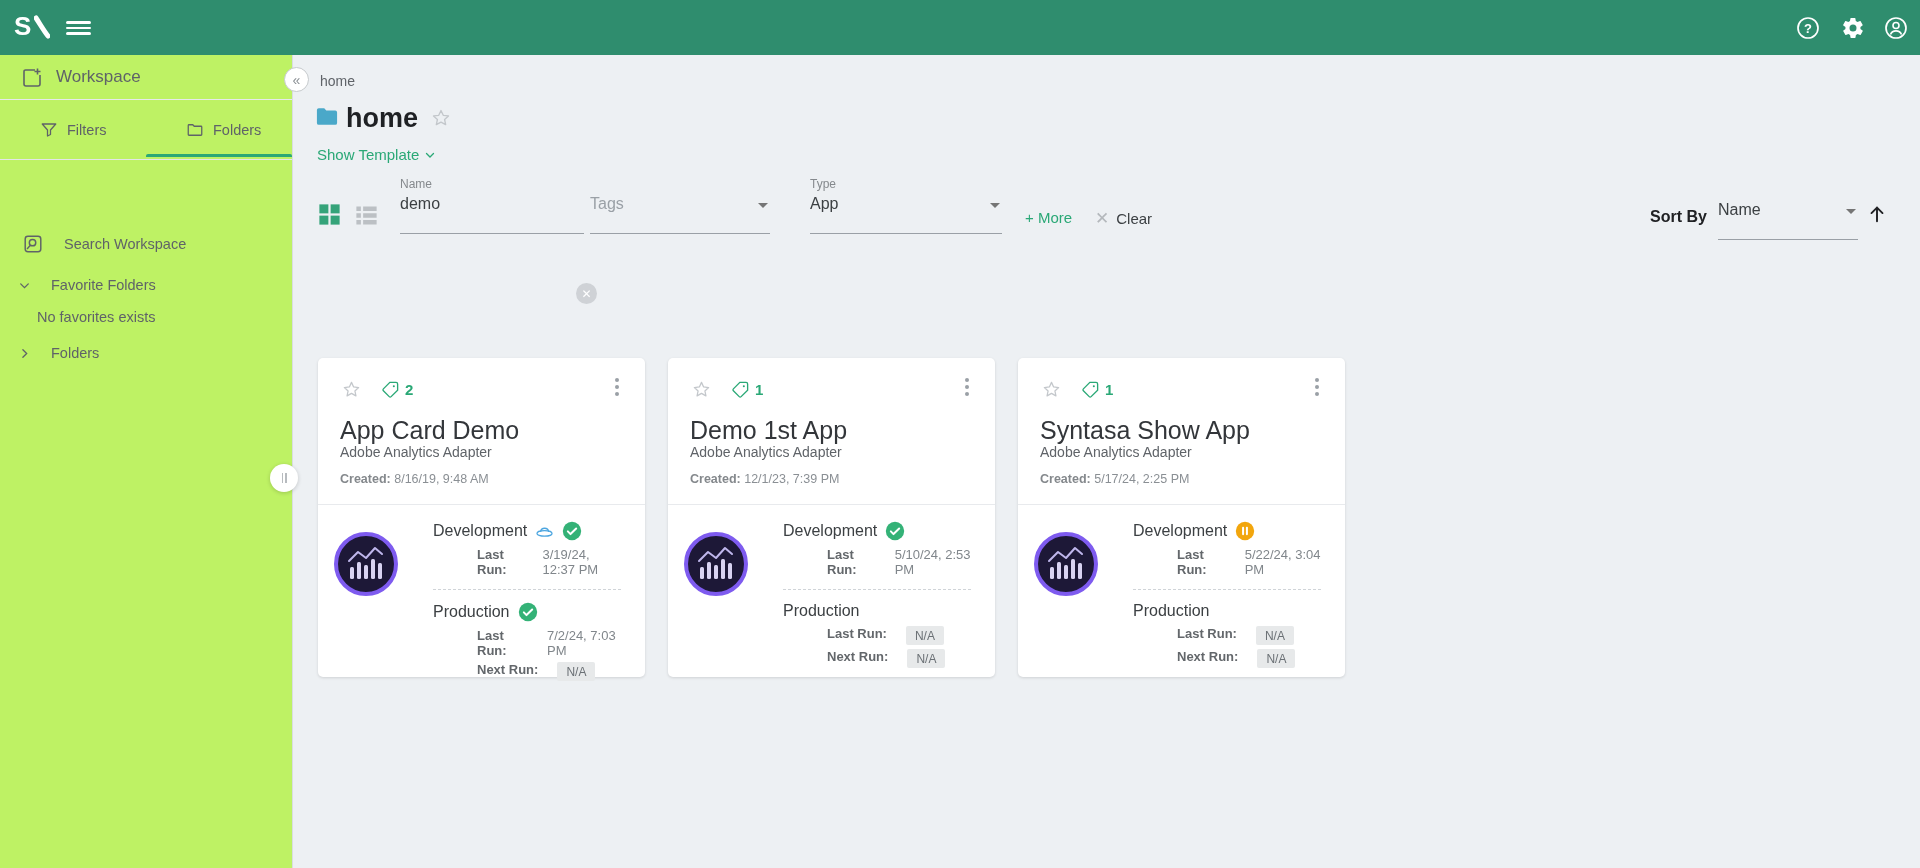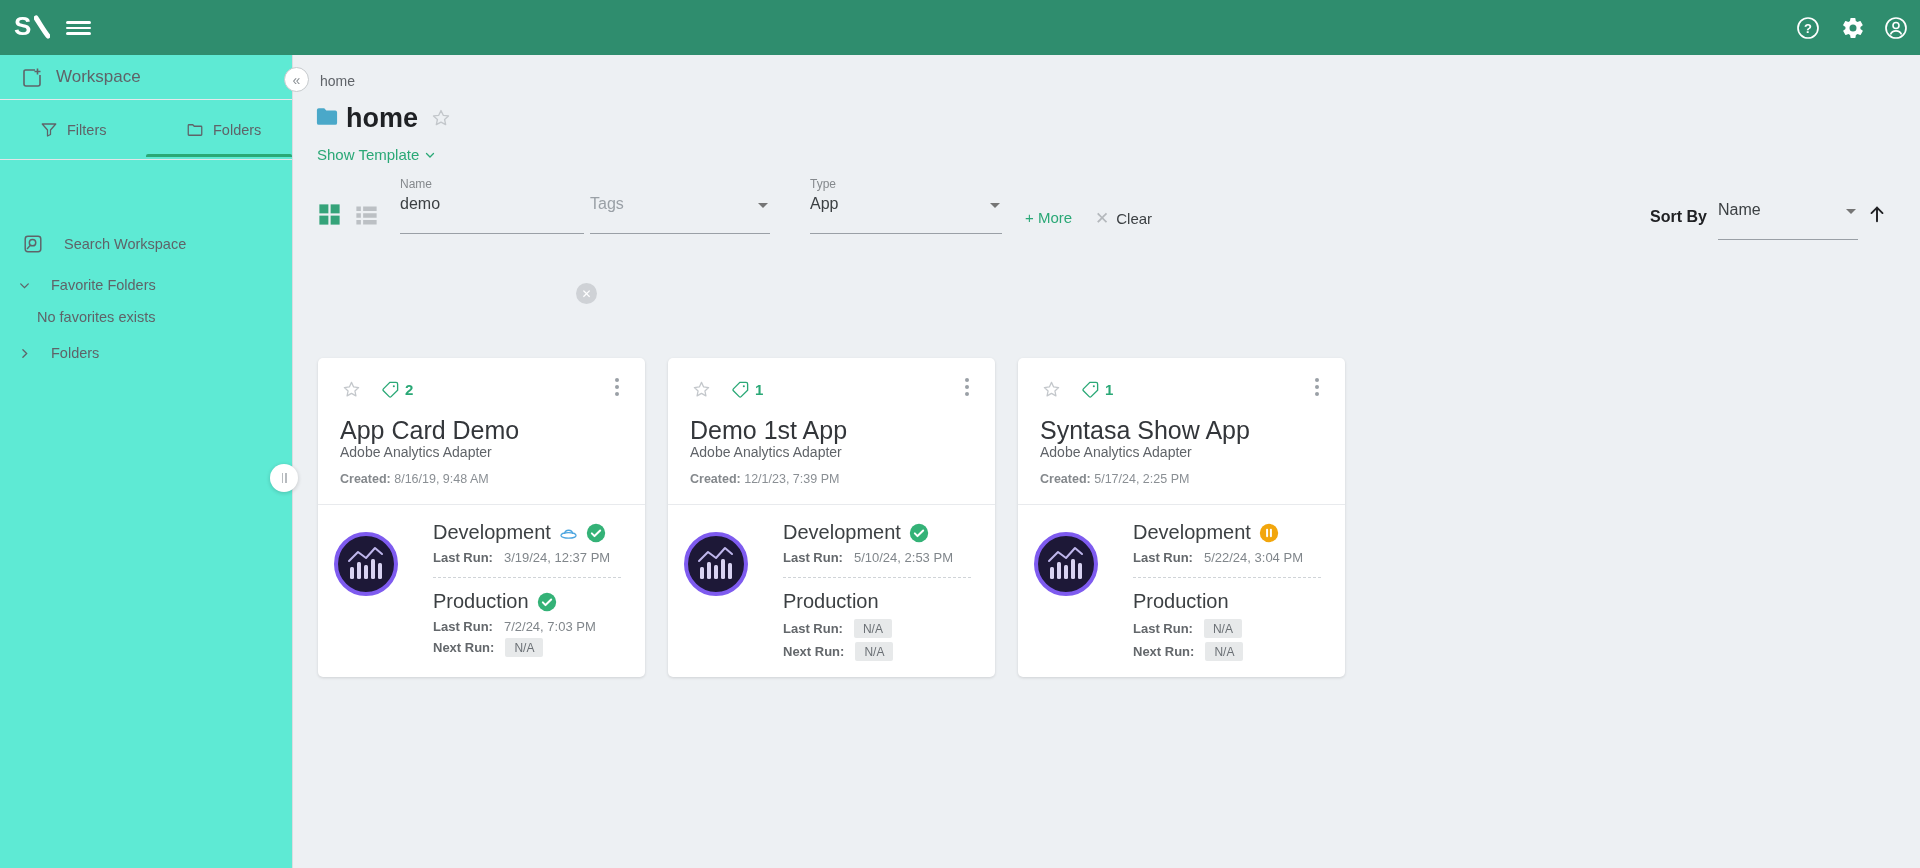--- a/index.html
+++ b/index.html
@@ -10,21 +10,21 @@
 
   
   .topbar { position:absolute; left:0; top:0; width:1920px; height:55px; background:#2f8d6e; z-index:30; }
   .logo { position:absolute; left:14px; top:11px; color:#fff; font-weight:bold; font-size:26px; letter-spacing:1px; display:flex; align-items:center; }
   .logo svg { margin-left:2px; }
   .hamburger { position:absolute; left:66px; top:21px; width:25px; height:14px; cursor:pointer; }
   .hamburger span { display:block; height:2.6px; background:#fff; border-radius:2px; margin-bottom:3px; }
   .topbar-icon { position:absolute; top:16px; width:24px; height:24px; cursor:pointer; }
 
   
-  .sidebar { position:absolute; left:0; top:55px; width:293px; height:813px; background:#5eead4; border-right:1px solid #d9dde0; z-index:20; }
+  .sidebar { position:absolute; left:0; top:55px; width:293px; height:813px; background:#bef264; border-right:1px solid #d9dde0; z-index:20; }
   .ws-header { position:absolute; left:0; top:0; width:100%; height:45px; border-bottom:1px solid #e6e9eb; }
   .ws-title { position:absolute; left:56px; top:12px; font-size:17px; color:#5f6368; }
   .tabs { position:absolute; left:0; top:45px; width:100%; height:60px; border-bottom:1px solid #e3e6e8; }
   .tab { position:absolute; top:0; height:60px; display:flex; align-items:center; gap:9px; font-size:14.5px; font-weight:500; color:#5f6368; cursor:pointer; }
   .tab-underline { position:absolute; left:146px; top:54px; width:146px; height:3px; background:#2aa876; border-radius:2px 2px 0 0; }
   .side-item { position:absolute; font-size:14.5px; color:#5f6368; display:flex; align-items:center; gap:20px; cursor:pointer; }
 
   
   .handle { position:absolute; left:270px; top:464px; width:28px; height:28px; border-radius:50%; background:#fff; box-shadow:0 1px 4px rgba(0,0,0,.18); z-index:25; display:flex; align-items:center; justify-content:center; gap:2px; cursor:col-resize; }
   .handle i { display:block; width:1.5px; height:10px; background:#b7bbbf; }
@@ -57,22 +57,22 @@
   .card-tag { position:absolute; left:63px; top:22px; display:flex; align-items:center; gap:5px; color:#2aa876; font-size:15px; font-weight:bold; }
   .kebab { position:absolute; right:26px; top:20px; width:4px; cursor:pointer; }
   .kebab i { display:block; width:4px; height:4px; border-radius:50%; background:#9aa0a6; margin-bottom:3px; }
   .card-title { position:absolute; left:22px; top:58px; font-size:25px; font-weight:400; color:#33363a; }
   .card-sub { position:absolute; left:22px; top:86px; font-size:14px; color:#5f6368; }
   .card-created { position:absolute; left:22px; top:114px; font-size:12.5px; color:#8a8f94; }
   .card-created b { font-weight:bold; color:#84888c; }
   .card-bottom { position:relative; height:171px; }
   .avatar { position:absolute; left:15px; top:26px; }
   .envs { position:absolute; left:115px; top:16px; width:192px; }
-  .env-row { display:flex; align-items:center; gap:8px; font-size:20px; color:#3c4043; margin-bottom:6px; }
-  .run-line { font-size:13px; color:#80868b; margin-bottom:4px; display:flex; align-items:center; gap:11px; }
+  .env-row { display:flex; align-items:center; gap:8px; font-size:16px; color:#3c4043; margin-bottom:6px; }
+  .run-line { font-size:13px; color:#80868b; margin-bottom:4px; display:flex; align-items:flex-start; gap:19px;margin-left:44px; }
   .run-line b { color:#63676b; }
   .dashed { border-top:1.5px dashed #d0d4d8; margin:12px 0 12px 0; width:188px; }
   .na-badge { display:inline-block; background:#e7e9ea; color:#6b7075; font-size:12px; padding:2.5px 9px; border-radius:2px; }
 
   svg { display:block; }
 </style>
 </head>
 <body>
 
 <div id="app">

